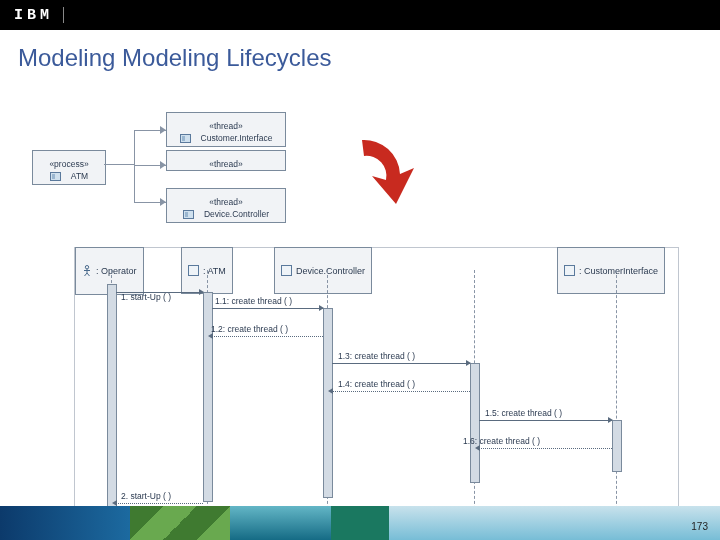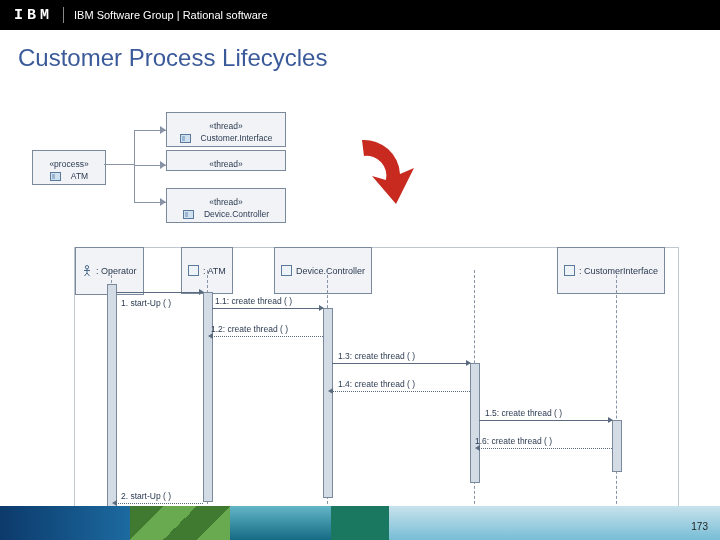--- a/index.html
+++ b/index.html
@@ -41,24 +41,23 @@
   .stick{display:inline-block;width:10px;height:12px}
   .stick svg{display:block}
   .sq-blank{display:inline-block;width:9px;height:9px;border:1px solid #5a799c;background:#eef3f8}
 </style>
 </head>
 <body>
 
 <div class="header">
   <span class="logo">IBM</span>
   <span class="header-divider"></span>
-  <span>IBM Software Group | Rational software</span>
 </div>
 
-<div class="title">Customer Process Lifecycles</div>
+<div class="title">Modeling Modeling Lifecycles</div>
 
 <div class="content">
 
   <div class="classbox" style="left:32px;top:68px;width:72px">
     <div class="stereo">«process»</div>
     <div class="name">
         <span class="icon-sq"></span>
         <span>ATM</span>
       </div>
   </div>
@@ -130,21 +129,21 @@
     <div class="lifeline" style="left:541px"></div>
 
     <div class="activation" style="left:32px;top:36px;height:228px"></div>
     <div class="activation" style="left:128px;top:44px;height:208px"></div>
     <div class="activation" style="left:248px;top:60px;height:188px"></div>
     <div class="activation" style="left:395px;top:115px;height:118px"></div>
     <div class="activation" style="left:537px;top:172px;height:50px"></div>
 
     <div class="msg" style="left:41px;top:44px;width:87px"></div>
     <div class="msg-arrow-r" style="left:124px;top:41px"></div>
-    <div class="msg-label" style="left:46px;top:50px">1. start-Up ( )</div>
+    <div class="msg-label" style="left:46px;top:44px">1. start-Up ( )</div>
 
     <div class="msg" style="left:137px;top:60px;width:111px"></div>
     <div class="msg-arrow-r" style="left:244px;top:57px"></div>
     <div class="msg-label" style="left:140px;top:48px">1.1: create thread ( )</div>
 
     <div class="msg dotted" style="left:137px;top:88px;width:111px"></div>
     <div class="msg-arrow-l" style="left:133px;top:85px"></div>
     <div class="msg-label" style="left:136px;top:76px">1.2: create thread ( )</div>
 
     <div class="msg" style="left:257px;top:115px;width:138px"></div>
@@ -154,21 +153,21 @@
     <div class="msg dotted" style="left:257px;top:143px;width:138px"></div>
     <div class="msg-arrow-l" style="left:253px;top:140px"></div>
     <div class="msg-label" style="left:263px;top:131px">1.4: create thread ( )</div>
 
     <div class="msg" style="left:404px;top:172px;width:133px"></div>
     <div class="msg-arrow-r" style="left:533px;top:169px"></div>
     <div class="msg-label" style="left:410px;top:160px">1.5: create thread ( )</div>
 
     <div class="msg dotted" style="left:404px;top:200px;width:133px"></div>
     <div class="msg-arrow-l" style="left:400px;top:197px"></div>
-    <div class="msg-label" style="left:400px;top:188px">1.6: create thread ( )</div>
+    <div class="msg-label" style="left:388px;top:188px">1.6: create thread ( )</div>
 
     <div class="msg dotted" style="left:41px;top:255px;width:87px"></div>
     <div class="msg-arrow-l" style="left:37px;top:252px"></div>
     <div class="msg-label" style="left:46px;top:243px">2. start-Up ( )</div>
   </div>
 
 </div>
 
 <div class="footer">
   <div class="bar b0"></div>

